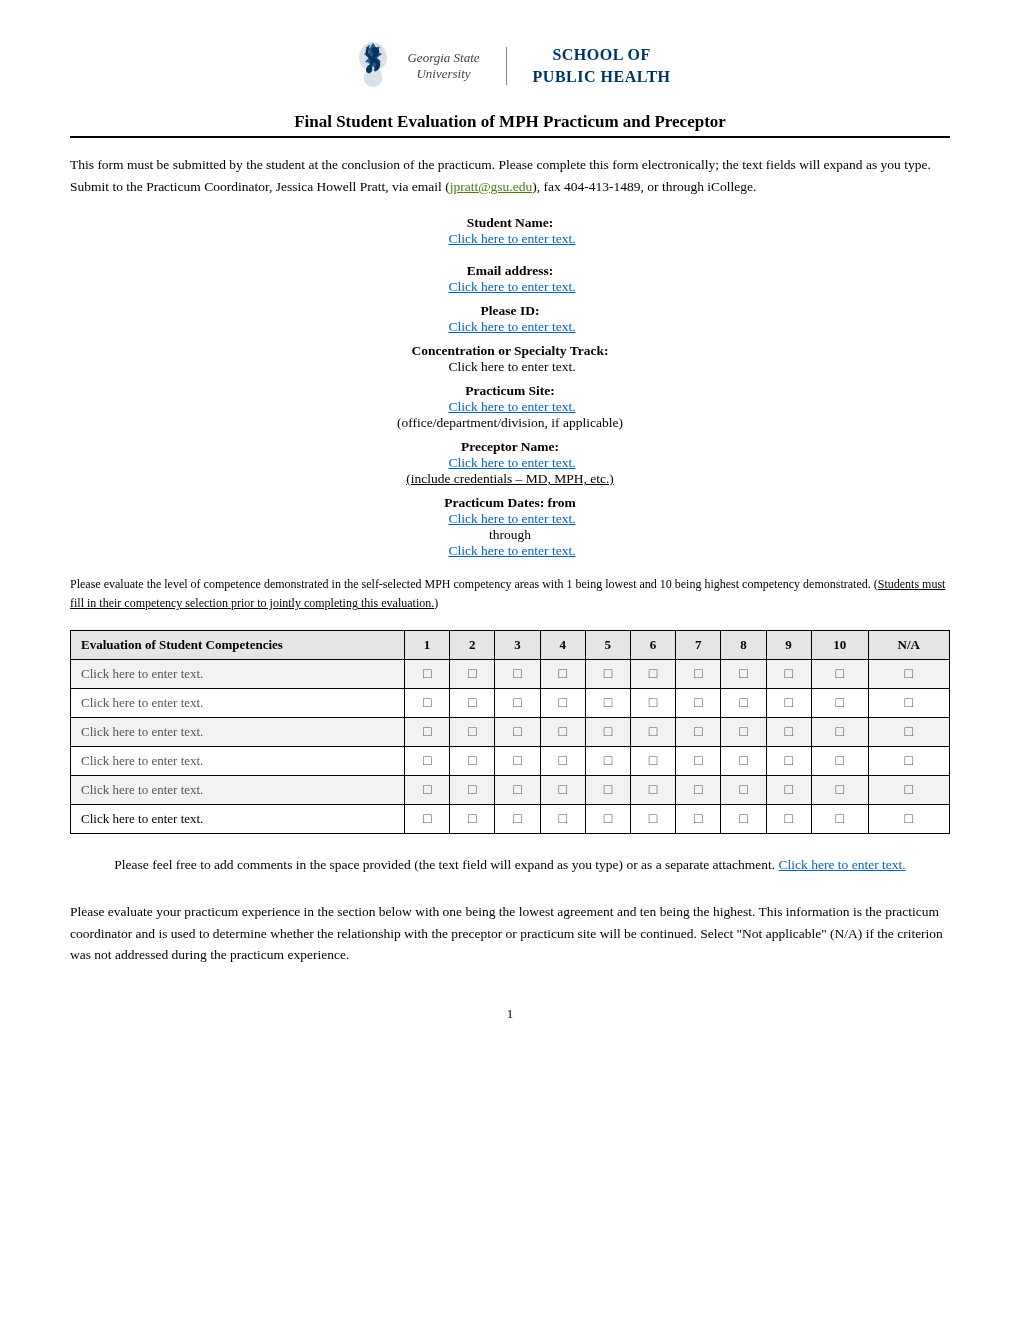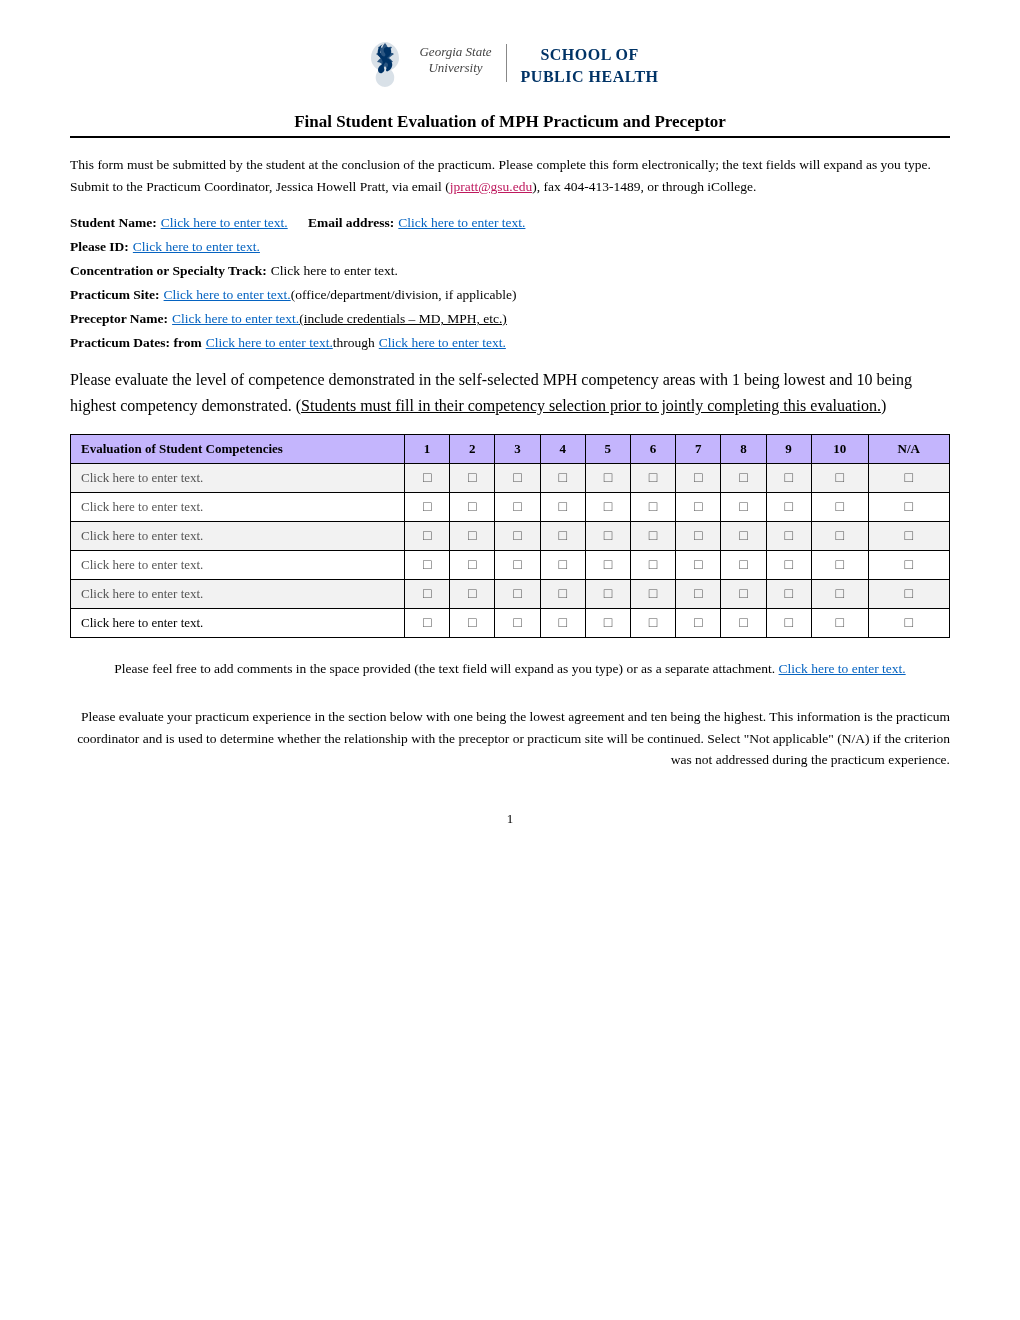--- a/index.html
+++ b/index.html
@@ -32,30 +32,31 @@
       margin: 4px 0 16px 0;
     }
 
     .intro-text {
       font-size: 13.5px;
       line-height: 1.6;
       margin-bottom: 18px;
     }
 
     .intro-text a {
-      color: #be185d;
+      color: #4d7c0f;
       text-decoration: underline;
       font-family: Liberation Serif, serif;
     }
 
     .field-row {
       display: flex;
       align-items: center;
       margin-bottom: 8px;
       font-size: 13.5px;
+      flex-direction: column;
     }
 
     .field-label {
       font-weight: bold;
       white-space: nowrap;
     }
 
     .field-value {
       color: #0563C1;
       text-decoration: underline;
@@ -66,21 +67,21 @@
     .field-value.no-link {
       color: #000;
       text-decoration: none;
     }
 
     .fields-section {
       margin-bottom: 16px;
     }
 
     .eval-intro {
-      font-size: 16px;
+      font-size: 12px;
       line-height: 1.6;
       margin-bottom: 16px;
     }
 
     .eval-intro u {
       text-decoration: underline;
     }
 
     
     .competencies-table {
@@ -99,21 +100,21 @@
     }
 
     .competencies-table th.label-col,
     .competencies-table td.label-col {
       text-align: left;
       padding-left: 10px;
       width: 38%;
     }
 
     .competencies-table thead tr {
-      background-color: #c4b5fd;
+      background-color: #e5e5e5;
     }
 
     .competencies-table thead th {
       font-weight: bold;
       font-size: 13px;
     }
 
     .competencies-table tbody tr:nth-child(odd) {
       background-color: #f2f2f2;
     }
@@ -146,40 +147,40 @@
 
     .comments-section .click-link {
       color: #0563C1;
       text-decoration: underline;
     }
 
     .experience-section {
       font-size: 13.5px;
       line-height: 1.6;
       margin-bottom: 20px;
-      text-align: right;
     }
 
     .page-number {
       text-align: center;
       margin-top: 40px;
       font-size: 13px;
       color: #000;
     }
 
     .logo-brand {
       display: flex;
       align-items: center;
       gap: 10px;
       justify-content: center;
     }
 
     .logo-brand-text {
       display: flex;
-      gap: 8px;
+      gap: 20px;
+      align-items: center;
     }
 
     .gs-logo {
       font-style: italic;
       font-size: 13px;
       color: #444;
       line-height: 1.25;
     }
 
     .soph-text {

